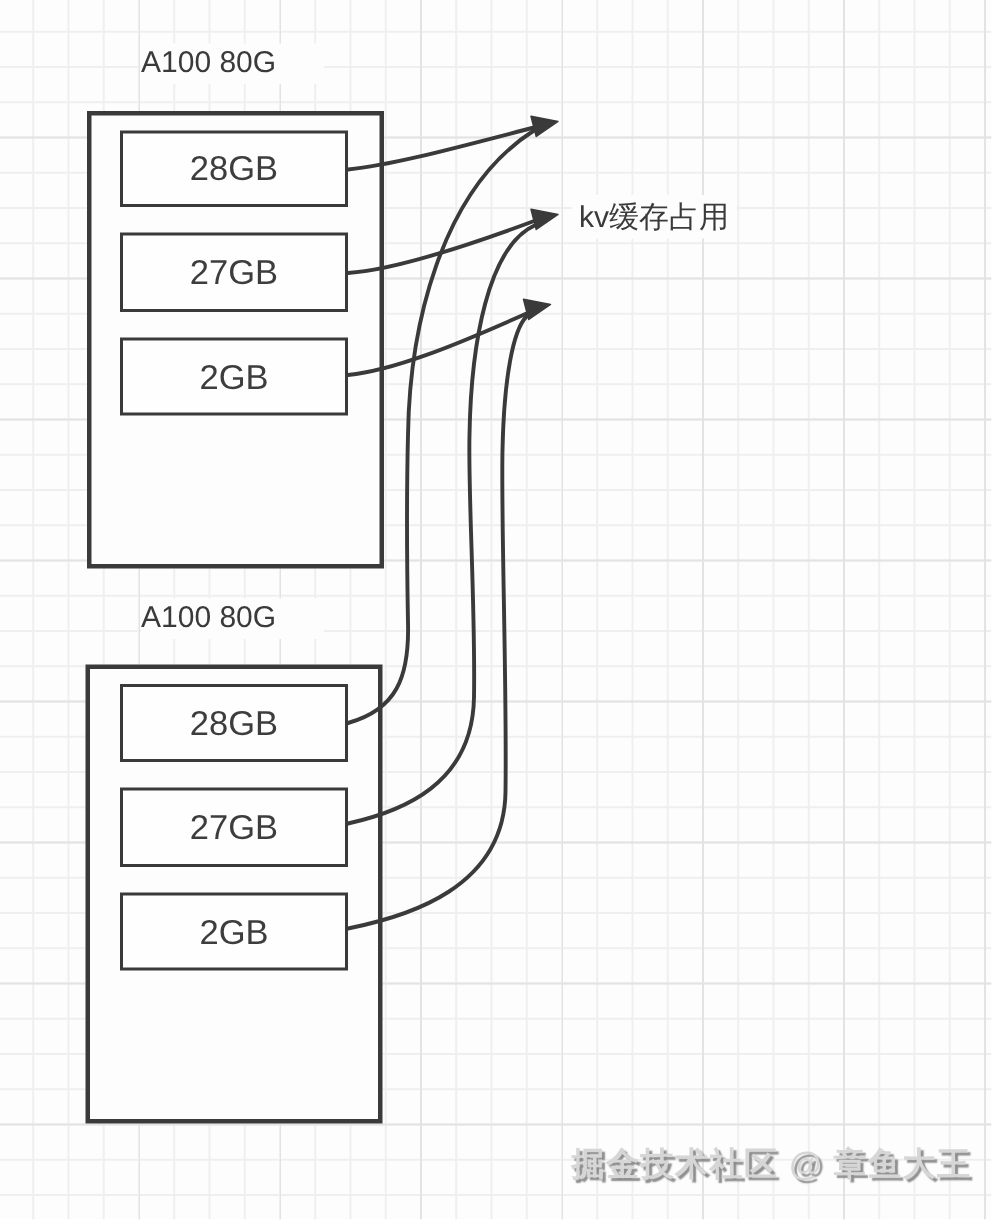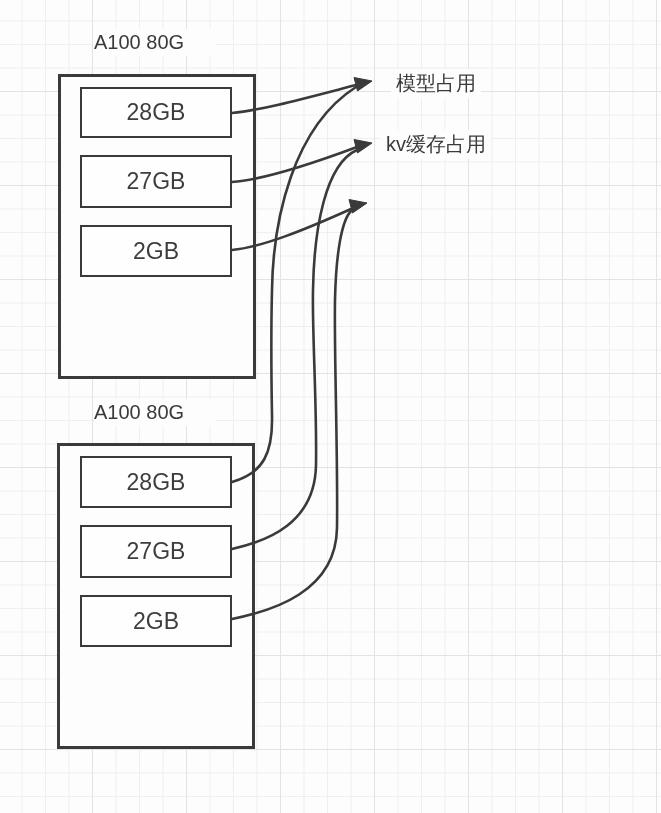--- a/index.html
+++ b/index.html
@@ -131,17 +131,17 @@
   <div class="mem-box" id="mem-top-1">28GB</div>
   <div class="mem-box" id="mem-top-2">27GB</div>
   <div class="mem-box" id="mem-top-3">2GB</div>
 
   <div class="gpu-title" id="title-bottom">A100 80G</div>
   <div class="outer-box" id="outer-bottom"></div>
   <div class="mem-box" id="mem-bot-1">28GB</div>
   <div class="mem-box" id="mem-bot-2">27GB</div>
   <div class="mem-box" id="mem-bot-3">2GB</div>
 
-  <div class="arrow-label" id="label-model">模型占用</div>
   <div class="arrow-label" id="label-kv">kv缓存占用</div>
 
+  <div class="watermark">掘金技术社区 @ 章鱼大王</div>
 
 </div>
 
 </body></html>

